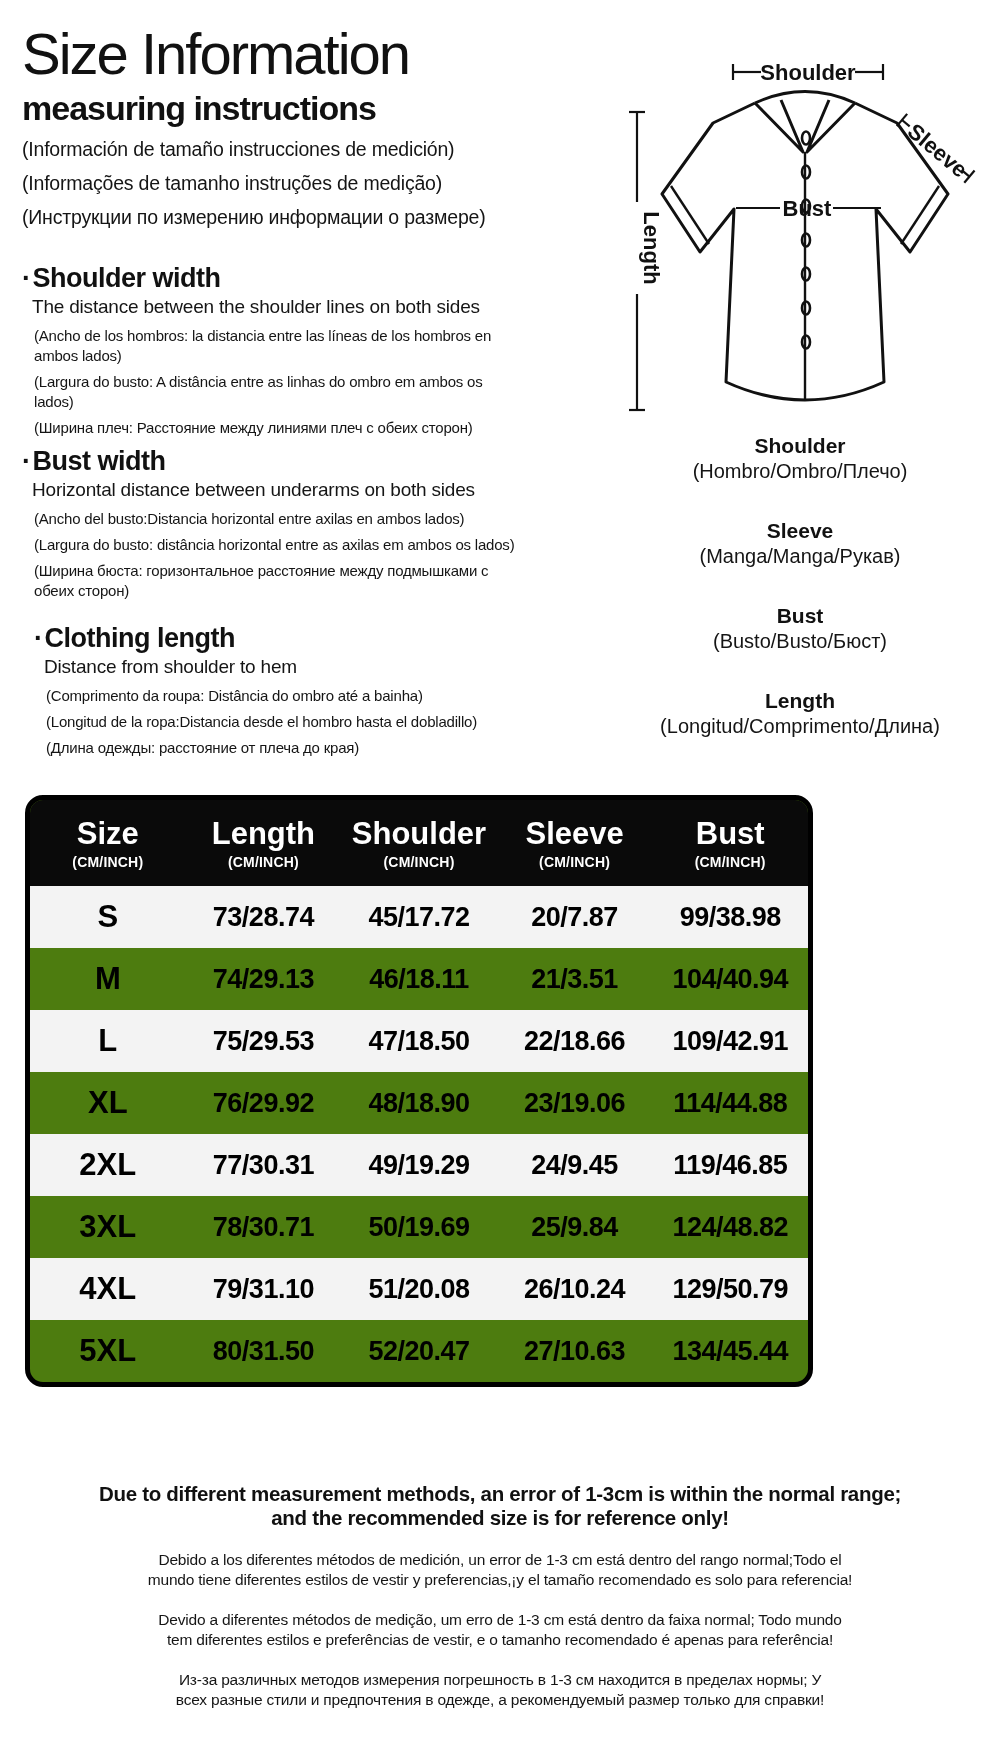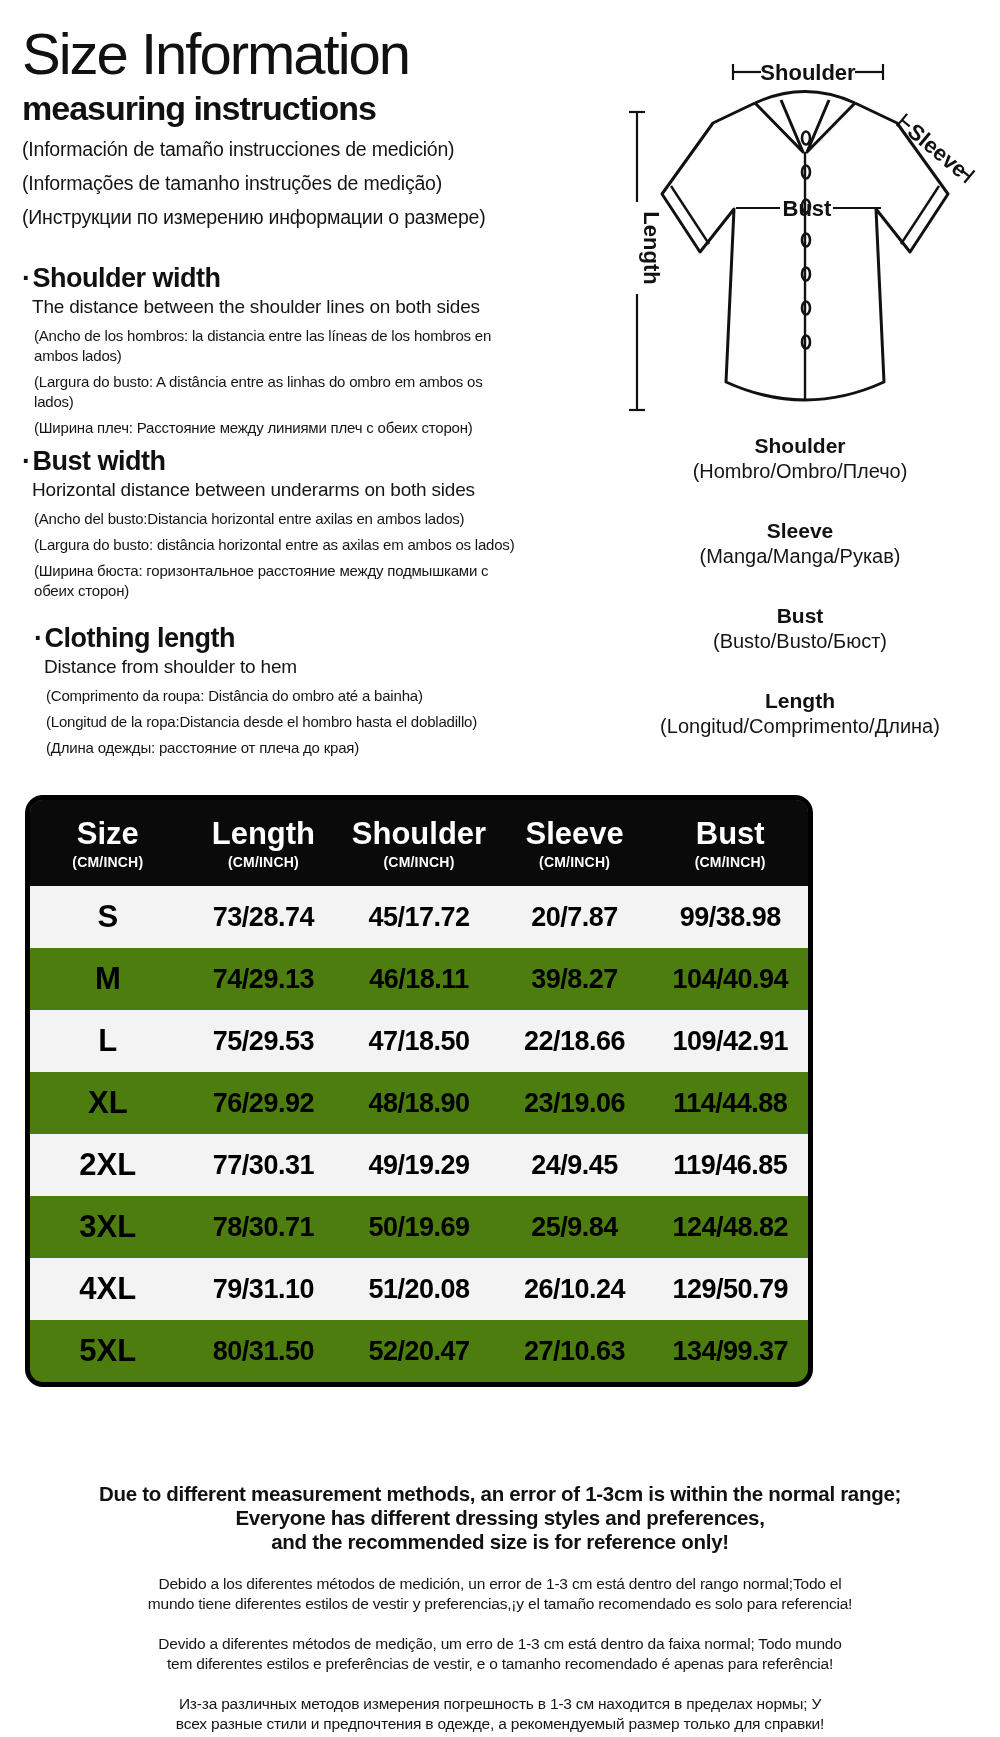--- a/index.html
+++ b/index.html
@@ -185,21 +185,21 @@
           <div class="tc tsize">S</div>
           <div class="tc">73/28.74</div>
           <div class="tc">45/17.72</div>
           <div class="tc">20/7.87</div>
           <div class="tc">99/38.98</div>
         </div>
       <div class="trow">
           <div class="tc tsize">M</div>
           <div class="tc">74/29.13</div>
           <div class="tc">46/18.11</div>
-          <div class="tc">39/8.27</div>
+          <div class="tc">21/3.51</div>
           <div class="tc">104/40.94</div>
         </div>
       <div class="trow">
           <div class="tc tsize">L</div>
           <div class="tc">75/29.53</div>
           <div class="tc">47/18.50</div>
           <div class="tc">22/18.66</div>
           <div class="tc">109/42.91</div>
         </div>
       <div class="trow">
@@ -228,29 +228,28 @@
           <div class="tc">79/31.10</div>
           <div class="tc">51/20.08</div>
           <div class="tc">26/10.24</div>
           <div class="tc">129/50.79</div>
         </div>
       <div class="trow">
           <div class="tc tsize">5XL</div>
           <div class="tc">80/31.50</div>
           <div class="tc">52/20.47</div>
           <div class="tc">27/10.63</div>
-          <div class="tc">134/99.37</div>
+          <div class="tc">134/45.44</div>
         </div>
     </div>
   </div>
 
   <div class="footer">
     <div class="footer-notice">
       <div class="notice-line">Due to different measurement methods, an error of 1-3cm is within the normal range;</div>
-      <div class="notice-line">Everyone has different dressing styles and preferences,</div>
       <div class="notice-line">and the recommended size is for reference only!</div>
     </div>
     <div class="footer-trans">Debido a los diferentes métodos de medición, un error de 1-3 cm está dentro del rango normal;Todo el mundo tiene diferentes estilos de vestir y preferencias,¡y el tamaño recomendado es solo para referencia!</div>
     <div class="footer-trans">Devido a diferentes métodos de medição, um erro de 1-3 cm está dentro da faixa normal; Todo mundo tem diferentes estilos e preferências de vestir, e o tamanho recomendado é apenas para referência!</div>
     <div class="footer-trans">Из-за различных методов измерения погрешность в 1-3 см находится в пределах нормы; У всех разные стили и предпочтения в одежде, а рекомендуемый размер только для справки!</div>
   </div>
 
 </div>
 
 </body></html>

